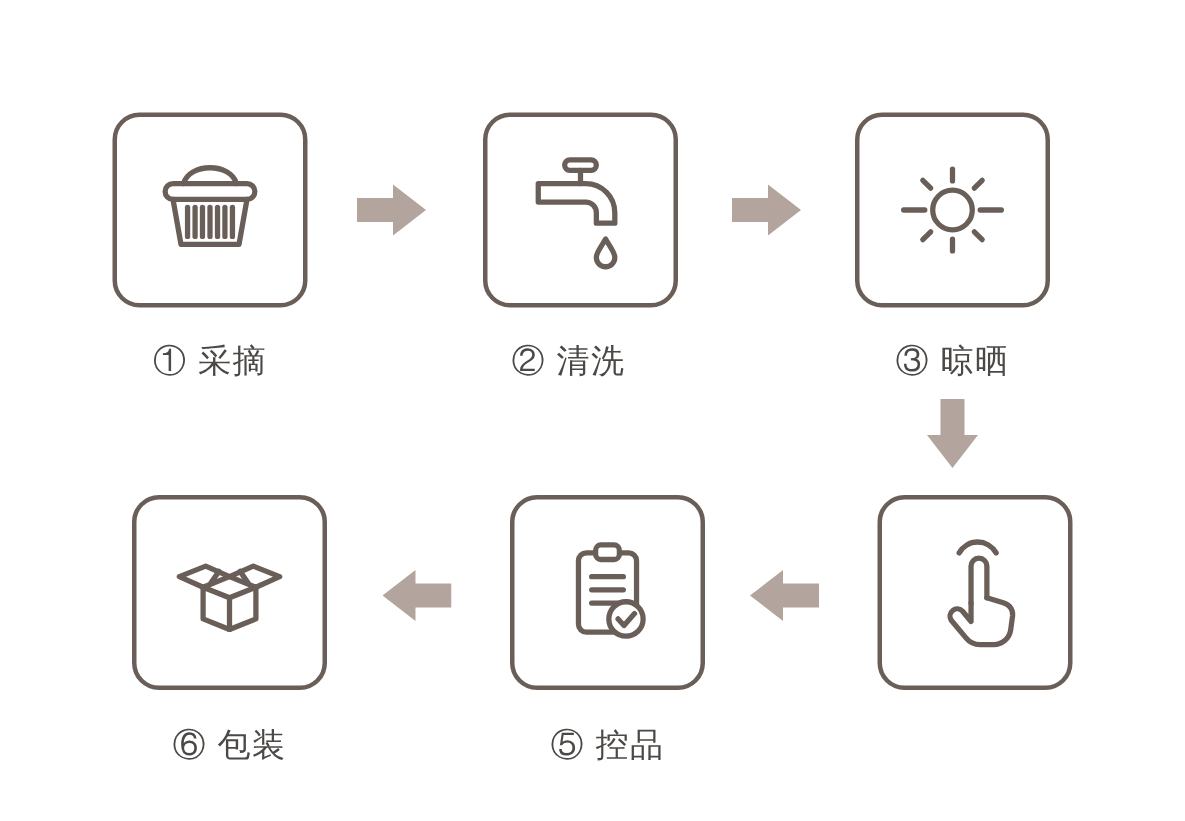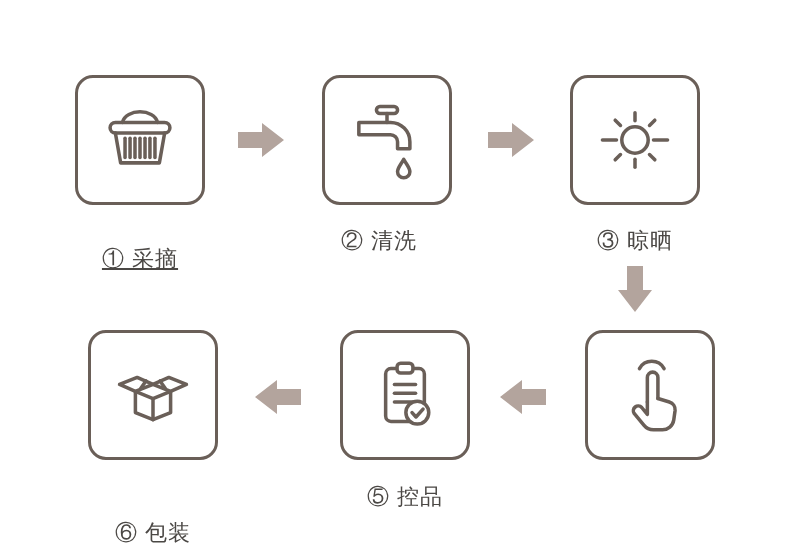--- a/index.html
+++ b/index.html
@@ -66,21 +66,21 @@
         <line x1="50" y1="19" x2="50" y2="28"></line>
         <line x1="50" y1="72" x2="50" y2="81"></line>
         <line x1="33.5" y1="33.5" x2="27.5" y2="27.5"></line>
         <line x1="66.5" y1="33.5" x2="72.5" y2="27.5"></line>
         <line x1="33.5" y1="66.5" x2="27.5" y2="72.5"></line>
         <line x1="66.5" y1="66.5" x2="72.5" y2="72.5"></line>
       </g>
     </svg>
   </div>
 
-  <div class="step-label" style="left:75px;  top:244px;text-decoration:underline;">① 采摘</div>
+  <div class="step-label" style="left:75px;  top:226px;">① 采摘</div>
   <div class="step-label" style="left:314px; top:226px;">② 清洗</div>
   <div class="step-label" style="left:570px; top:226px;">③ 晾晒</div>
 
   <div class="card" style="left:585px; top:330px;">
     <svg viewBox="0 0 100 100">
       <g class="icon-stroke">
         <path d="M38,20 a16,16 0 0 1 28,0"></path>
         <path d="M47,58 V30 a6,6 0 0 1 12,0 v24"></path>
         <path d="M59,54 l13,4 a9,9 0 0 1 6.5,9.5 l-1.5,11 a13,13 0 0 1 -13,11 h-10 a14,14 0 0 1 -11,-5.3 L32,71 a5.5,5.5 0 0 1 8.6,-6.8 l6.4,7.8 V58"></path>
       </g>
@@ -108,21 +108,21 @@
         <line x1="50" y1="54" x2="50" y2="78"></line>
         <path d="M30,46 L12,38 L32,30 L50,38 Z"></path>
         <path d="M70,46 L88,38 L68,30 L50,38 Z"></path>
         <path d="M36,42.6 L42,34"></path>
         <path d="M64,42.6 L58,34"></path>
       </g>
     </svg>
   </div>
 
   <div class="step-label" style="left:340px; top:482px;">⑤ 控品</div>
-  <div class="step-label" style="left:88px;  top:482px;margin-top:36px;">⑥ 包装</div>
+  <div class="step-label" style="left:88px;  top:482px;">⑥ 包装</div>
 
   <div class="arrow" style="left:238px; top:121px; width:46px; height:38px;">
     <svg viewBox="0 0 46 38">
         <polygon points="0,11 24,11 24,2 46,19 24,36 24,27 0,27"></polygon>
       </svg>
   </div>
 
   <div class="arrow" style="left:488px; top:121px; width:46px; height:38px;">
     <svg viewBox="0 0 46 38">
         <polygon points="0,11 24,11 24,2 46,19 24,36 24,27 0,27"></polygon>

